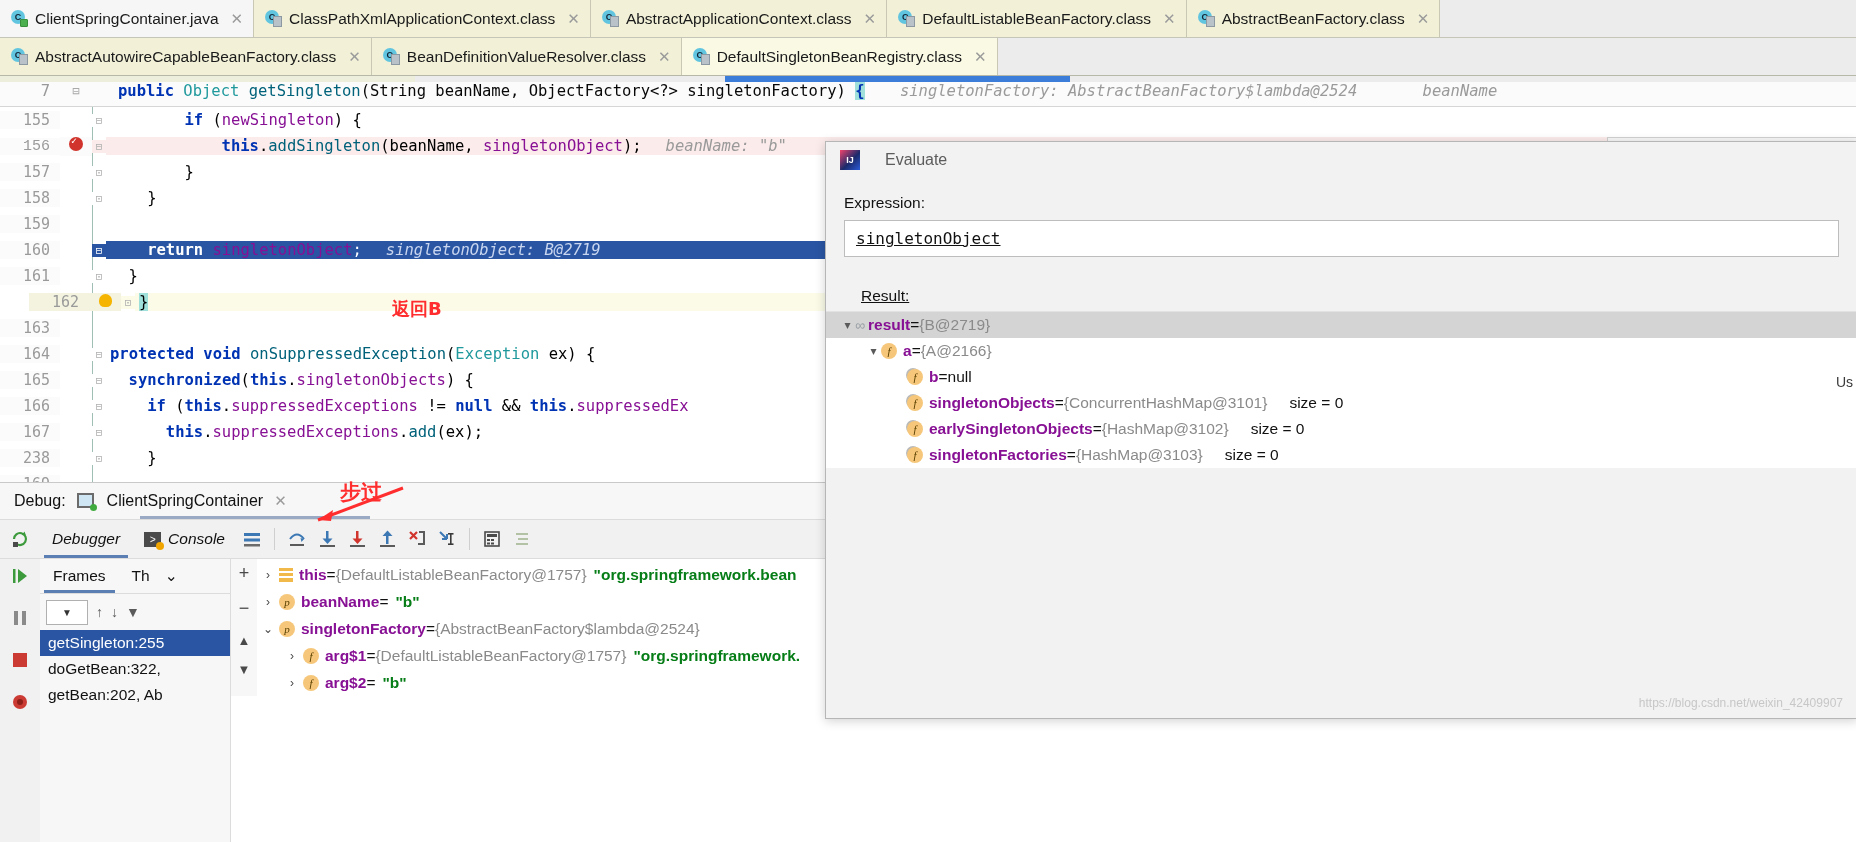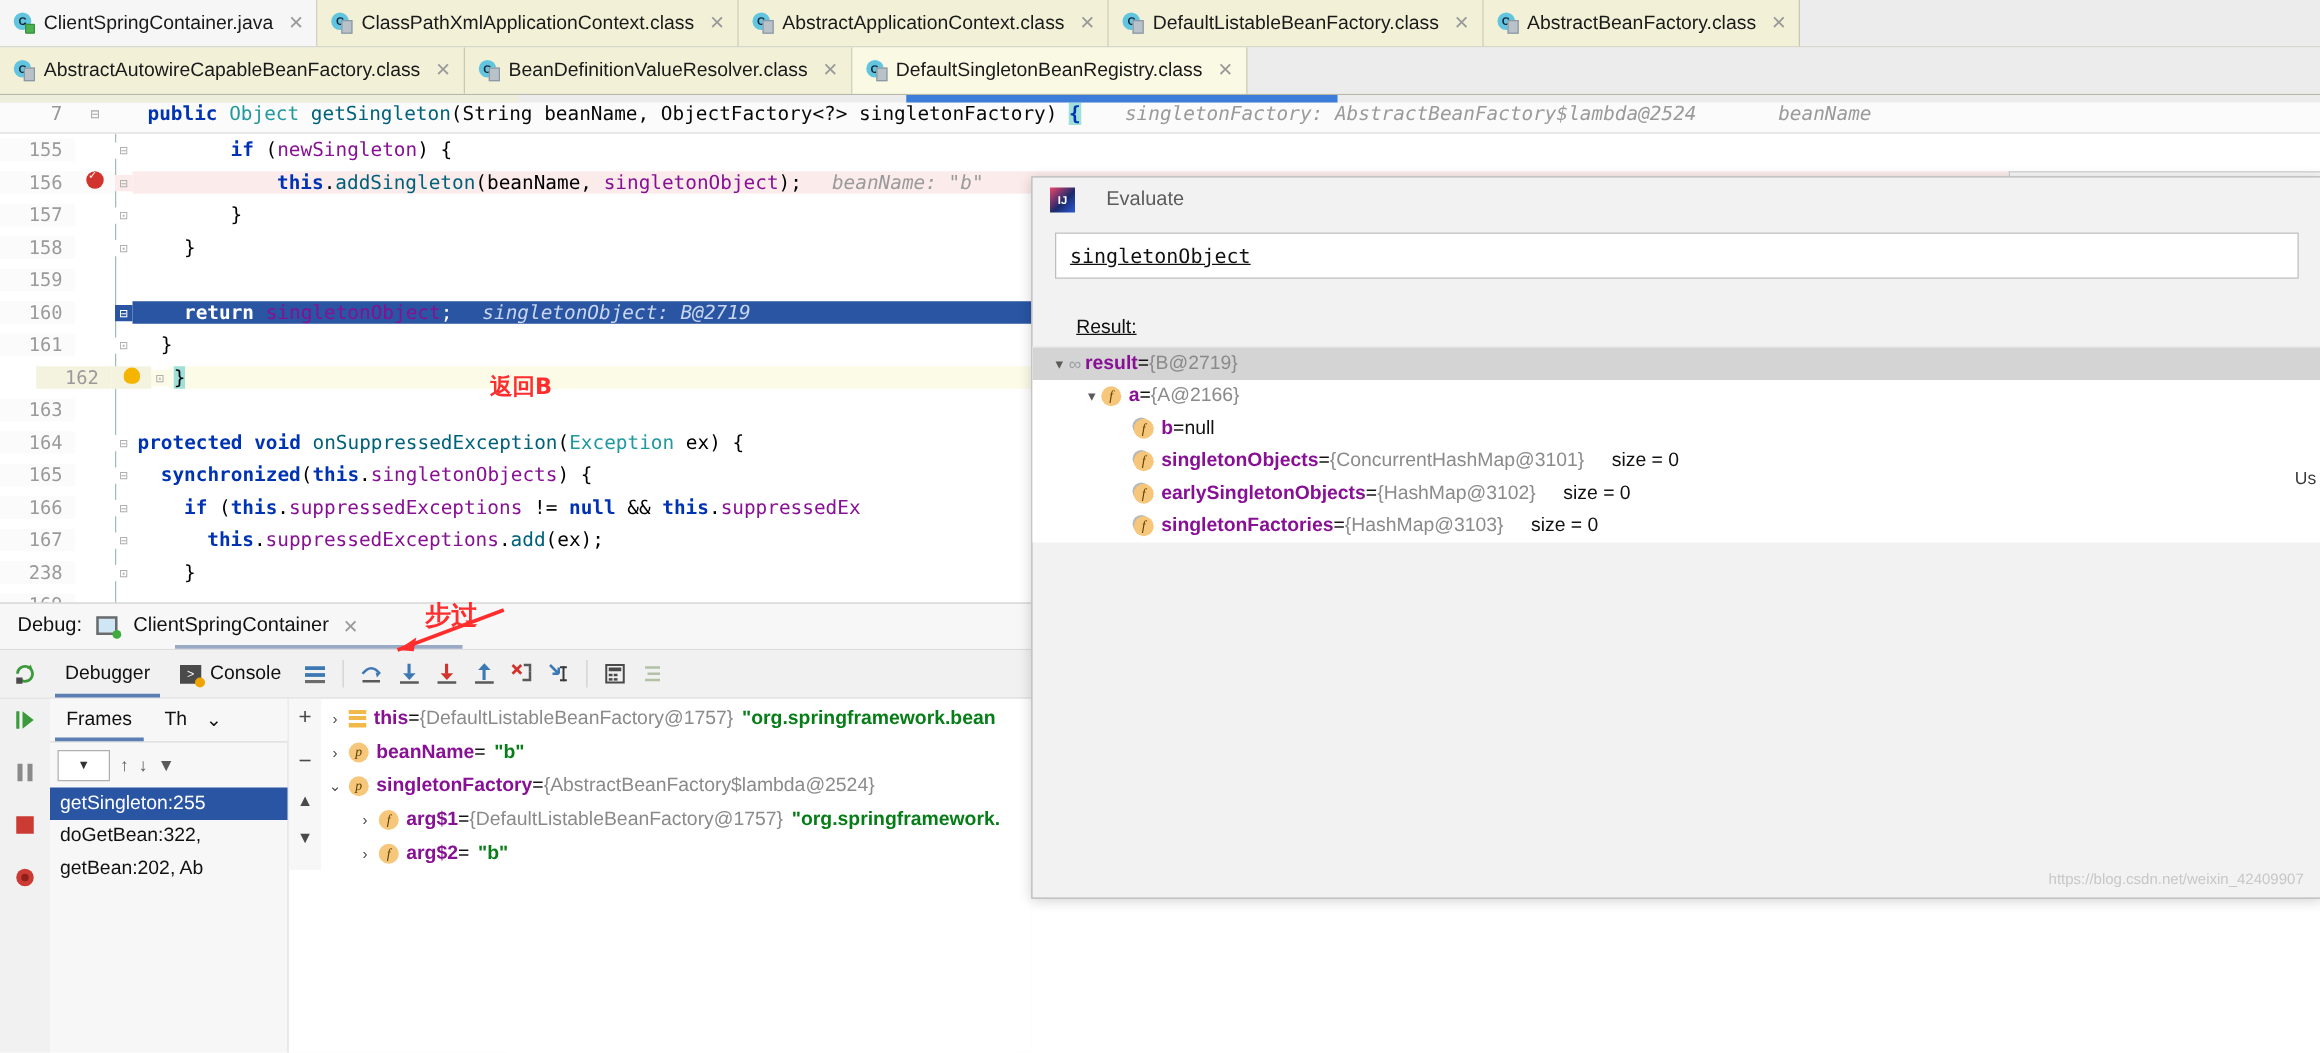--- a/index.html
+++ b/index.html
@@ -34,21 +34,21 @@
   .hscroll .thumb{position:absolute;left:725px;width:345px;top:0;height:6px;background:#3b7dd8;}
   .hscroll .lpad{position:absolute;left:0;top:0;width:415px;height:6px;background:#eeeedd;}
 
   
   .editor{position:relative;height:395px;background:#fff;overflow:hidden;font-family:"DejaVu Sans Mono",monospace;font-size:15.5px;}
   .ln{display:flex;align-items:center;height:26px;position:relative;white-space:pre;}
   .ln .num{width:60px;flex:0 0 60px;text-align:right;padding-right:10px;box-sizing:border-box;color:#9a9a9a;font-size:15px;background:#fbfbfb;}
   .ln .bp{width:32px;flex:0 0 32px;text-align:center;position:relative;background:#fbfbfb;}
   .ln .fold{width:14px;flex:0 0 14px;text-align:center;color:#b0b0b0;font-size:11px;background:#fff;}
   .ln .code{flex:1;padding-left:4px;}
-  .ln.hl-pink .num,.ln.hl-pink .bp{background:#fbfbfb;}
+  .ln.hl-pink .num,.ln.hl-pink .bp{background:#fbfbfb;font-family:Liberation Mono, monospace;}
   .ln.hl-pink .fold,.ln.hl-pink .code{background:#fbebeb;}
   .ln.hl-exec .fold,.ln.hl-exec .code{background:#2a55a3;color:#fff;}
   .ln.hl-exec .num{background:#fbfbfb;}
   .ln.hl-caret .num{background:#f3f3e0;margin-left:29px;}
   .ln.hl-caret .bp{background:#f3f3e0;}
   .ln.hl-caret .fold,.ln.hl-caret .code{background:#fbfbe8;}
   .gutline{position:absolute;left:92px;top:0;bottom:0;width:1px;background:#9fbfb5;}
 
   .kw{color:#0033b3;font-weight:bold;}
   .type{color:#20999d;}
@@ -102,21 +102,21 @@
   .debugwrap{position:absolute;left:0;top:482px;width:825px;height:360px;background:#f7f7f7;border-top:1px solid #c9c9c9;}
   .debughdr{display:flex;align-items:center;height:36px;padding-left:14px;gap:11px;background:#f7f7f7;position:relative;}
   .debughdr .lbl{font-size:16px;color:#111;}
   .cfgicon{position:relative;width:19px;height:17px;}
   .cfgicon .bx{position:absolute;left:0;top:0;width:17px;height:15px;background:#cfe6f5;border:2px solid #6b6b6b;box-sizing:border-box;}
   .cfgicon .gr{position:absolute;right:-1px;bottom:-1px;width:7px;height:7px;border-radius:50%;background:#3fab3f;}
   .runname{font-size:16px;color:#111;}
   .xclose{color:#9a9a9a;font-size:15px;}
   .tabunderline{position:absolute;left:140px;bottom:0;width:230px;height:3px;background:#9aa9c4;}
 
-  .dbgtoolbar{display:flex;align-items:center;height:38px;background:#f1f1f1;border-top:1px solid #dcdcdc;border-bottom:1px solid #dcdcdc;}
+  .dbgtoolbar{display:flex;align-items:center;height:38px;background:#f1f1f1;border-top:1px solid #dcdcdc;border-bottom:1px solid #dcdcdc;font-style:italic;}
   .leftrail{width:40px;flex:0 0 40px;height:100%;background:#f1f1f1;display:flex;align-items:center;justify-content:center;}
   .dtab{font-size:15.5px;color:#111;padding:0 12px;position:relative;height:100%;display:flex;align-items:center;gap:7px;}
   .dtab.sel::after{content:"";position:absolute;left:4px;right:4px;bottom:0;height:3px;background:#5b7fb3;}
   .consoleicon{width:17px;height:15px;background:#4a4a4a;color:#fff;font-size:10px;text-align:center;line-height:15px;position:relative;}
   .consoleicon .dot{position:absolute;right:-3px;bottom:-3px;width:8px;height:8px;border-radius:50%;background:#f0a400;}
   .tb-sep{width:1px;height:22px;background:#cfcfcf;margin:0 7px;}
   .tbicon{width:30px;height:30px;display:flex;align-items:center;justify-content:center;}
 
   .dbgmain{display:flex;height:286px;}
   .railcol{width:40px;flex:0 0 40px;background:#f1f1f1;display:flex;flex-direction:column;align-items:center;padding-top:4px;gap:16px;}
@@ -467,20 +467,21 @@
     <path d="M18 36 L33 26 L31 37 Z" fill="#ff2d2d"></path>
   </svg>
   <div class="cn-ann" style="left:340px;top:478px;font-size:21px;">步过</div>
 
   <div class="evaldlg">
     <div class="evalhdr">
       <span class="ij-icon">IJ</span>
       <span class="evaltitle">Evaluate</span>
     </div>
     <div class="evalbody">
+      <div class="evallabel">Expression:</div>
       <div class="evalinput">
         <span class="txt">singletonObject</span>
       </div>
       <div class="resultlabel"><u>Result:</u></div>
     </div>
     <div class="tree" id="resulttree">
         <div class="trow sel">
           <span style="display:inline-block;width:14px"></span>
           <span class="chev">▾</span>
           <span class="oo">∞</span>

